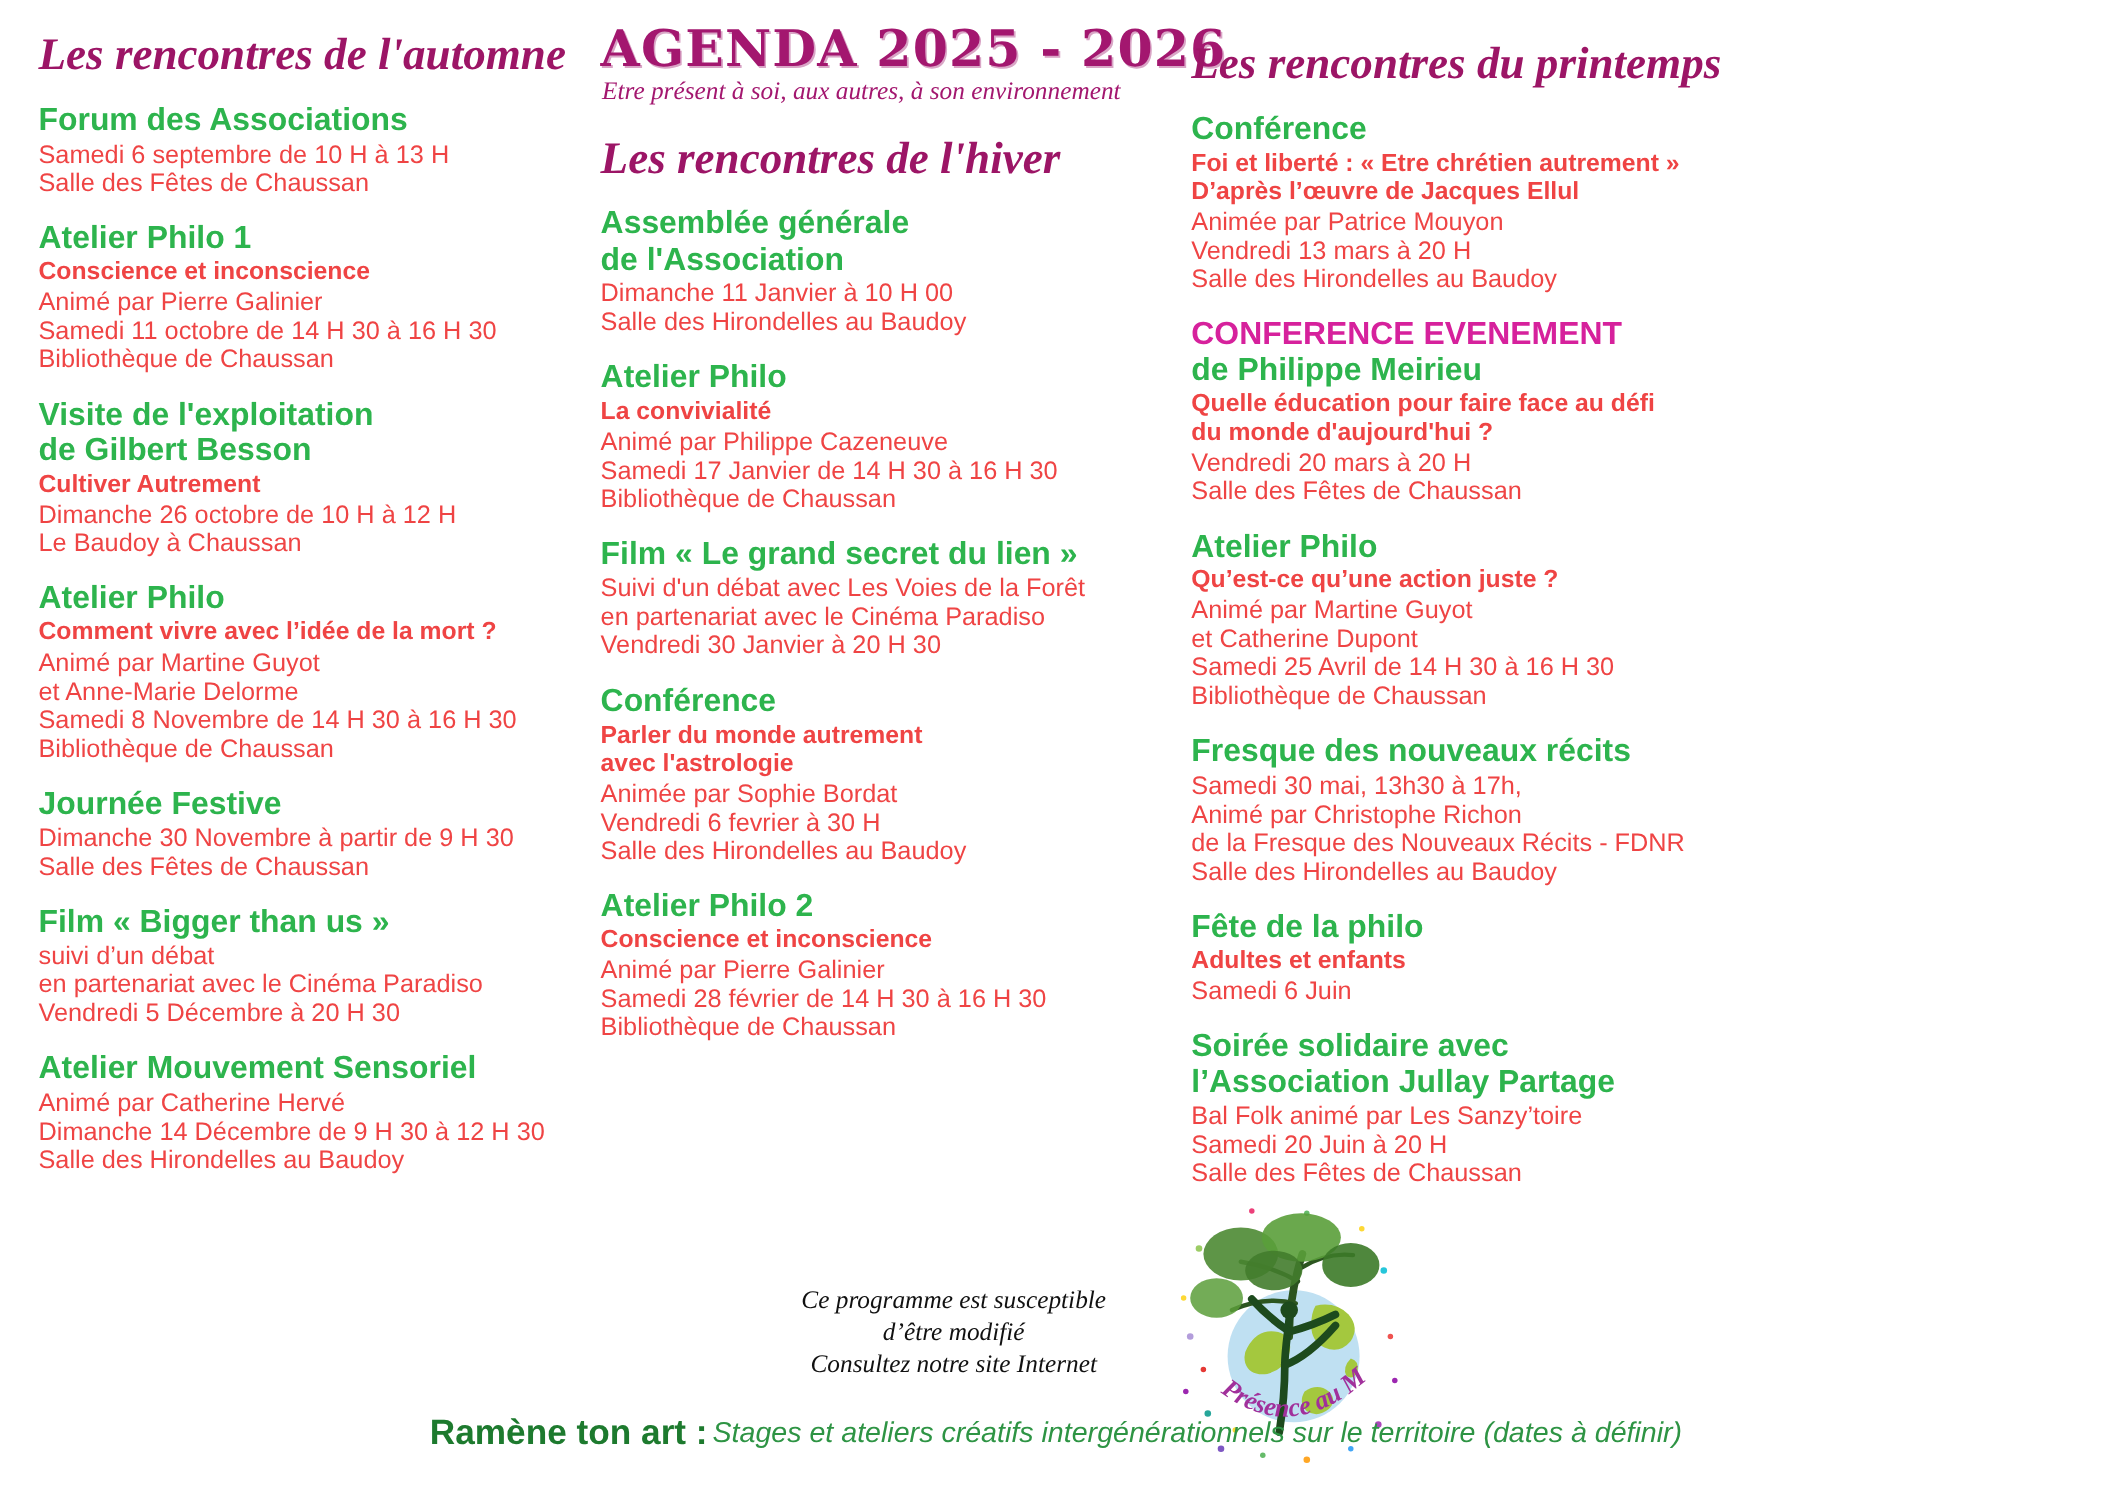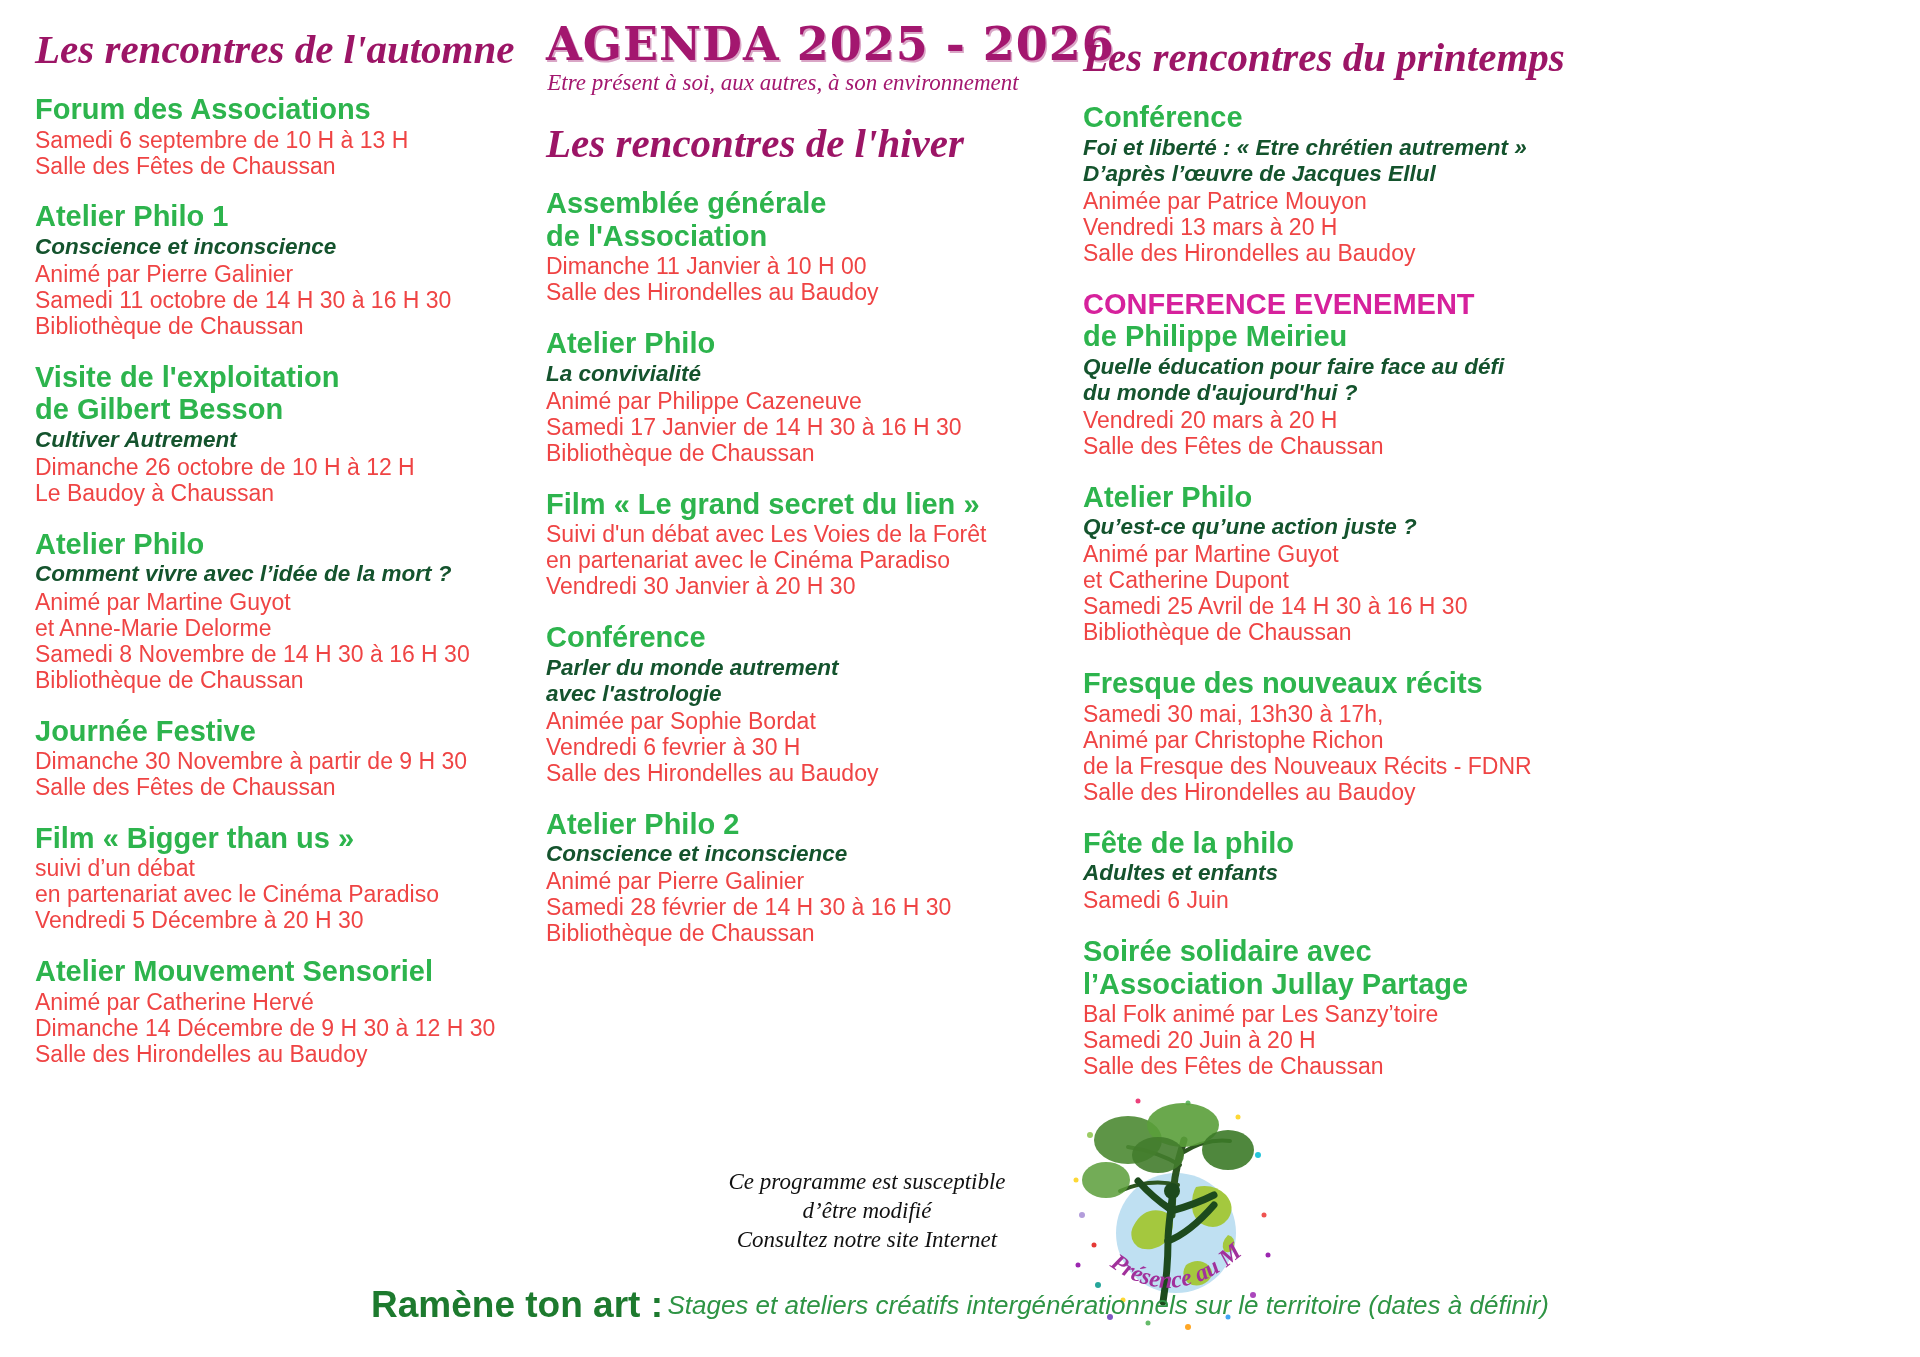--- a/index.html
+++ b/index.html
@@ -30,39 +30,39 @@
     white-space:nowrap;
   }
   .event{margin-top:22px;}
   .event.first{margin-top:22px;}
   .etitle{
     font-size:29px;font-weight:bold;color:#2db44d;
     line-height:1.12;margin:0;white-space:pre-line;
   }
   .etitle.magenta{color:#d6219c;}
   .etopic{
-    font-size:22.5px;font-weight:bold;font-style:italic;color:#14532d;
+    font-size:22.5px;font-weight:bold;color:#ef4444;
     line-height:1.16;margin:1px 0 0 0;white-space:pre-line;
   }
   .ebody{
     font-size:23px;color:#ef4444;line-height:1.13;margin:1px 0 0 0;
     white-space:pre-line;
   }
   .note{
     position:absolute;left:672px;top:1168px;width:390px;
     font-family:"Liberation Serif",serif;font-style:italic;color:#111111;
     font-size:23px;line-height:1.25;text-align:center;white-space:pre-line;
   }
   .logo{position:absolute;left:1068px;top:1095px;width:210px;height:250px;}
   .footer{
     position:absolute;left:0;top:1284px;width:1920px;text-align:center;
     white-space:nowrap;
   }
   .footer .flabel{
-    font-size:37px;font-weight:bold;color:#1d7a2e;vertical-align:middle;
+    font-size:32px;font-weight:bold;color:#1d7a2e;vertical-align:middle;
   }
   .footer .ftext{
     font-size:26px;font-style:italic;color:#2e9444;vertical-align:middle;
   }
 </style>
 </head>
 <body>
 
 <div class="col col1">
   <h2 class="col-header">Les rencontres de l'automne</h2>

